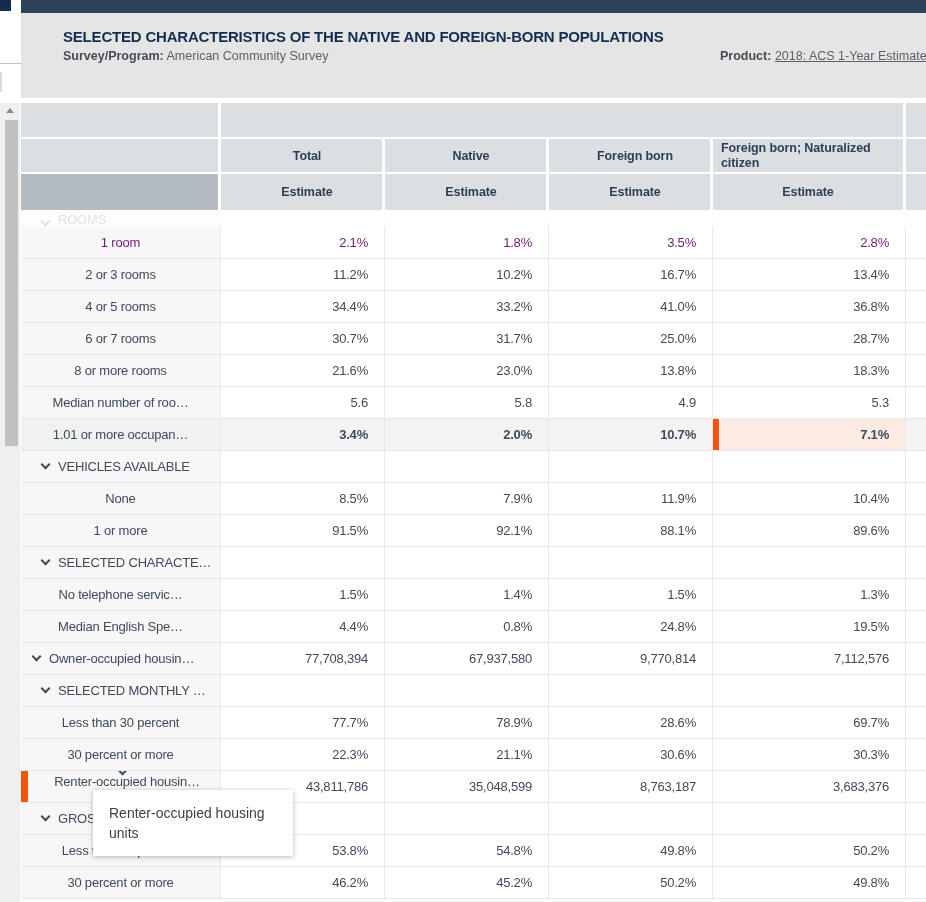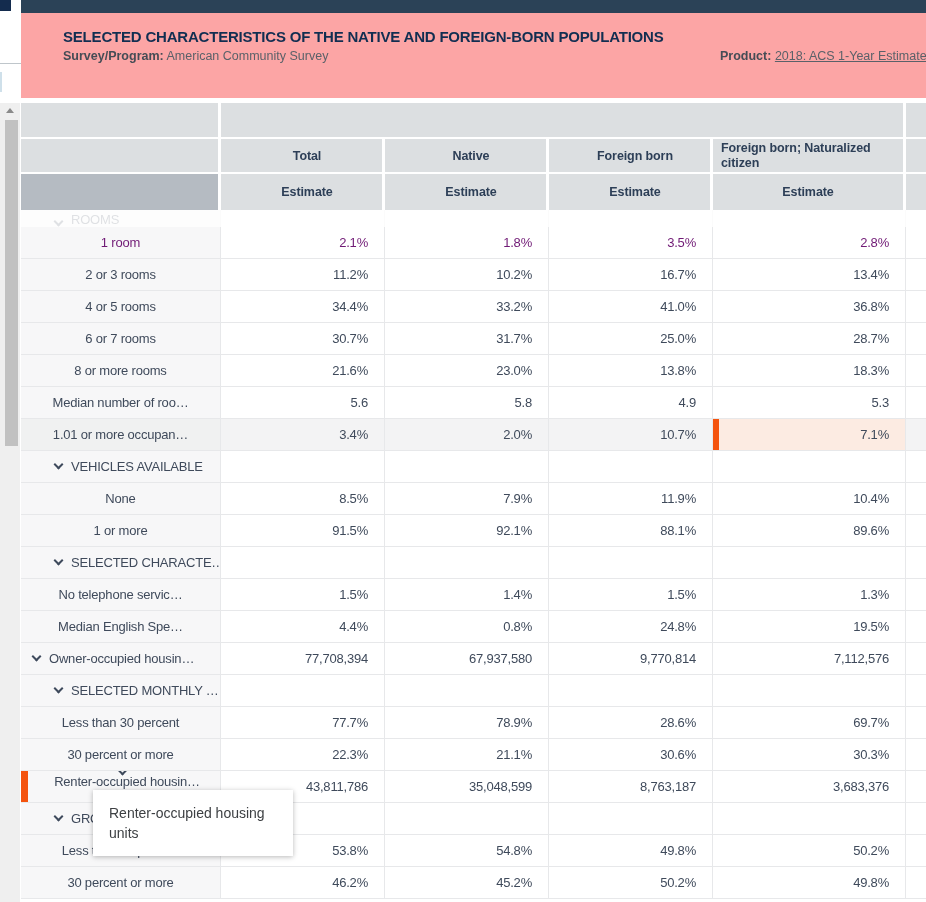--- a/index.html
+++ b/index.html
@@ -9,21 +9,21 @@
 
   
   .topbar { position:absolute; left:21px; top:0; width:905px; height:13px; background:#2b4257; }
   .corner-sq { position:absolute; left:0; top:0; width:11px; height:11px; background:#142c4e; }
 
   
   .left-divider { position:absolute; left:0; top:63px; width:21px; height:1px; background:#bfc6cb; }
   .blue-sliver { position:absolute; left:0; top:72px; width:2px; height:20px; background:#cfe0ea; }
 
   
-  .pagehead { position:absolute; left:21px; top:13px; width:905px; height:85px; background:#fca5a5; overflow:hidden; }
+  .pagehead { position:absolute; left:21px; top:13px; width:905px; height:85px; background:#e5e5e5; overflow:hidden; }
   .pagehead .title { position:absolute; left:42px; top:15px; font-size:15px; font-weight:bold;
     color:#112e51; letter-spacing:-0.2px; }
   .meta { position:absolute; left:42px; font-size:12.5px; color:#5b6169; }
   .meta b { color:#454c55; }
   .meta.survey { top:36px; }
   .meta.tableid { top:53px;margin-top:30px; }
   .product { position:absolute; left:699px; top:36px; font-size:12.5px; color:#5b6169; white-space:nowrap; }
   .product b { color:#454c55; }
   .product a { color:#5b6169; text-decoration:underline; cursor:pointer; }
 
@@ -52,30 +52,30 @@
   .hc.partial { flex:1; }
 
   
   .tbody { position:absolute; left:21px; top:210px; width:905px; height:692px; background:#fff; }
   .trow { display:flex; height:32px; border-bottom:1px solid #e7e8ea; }
   .trow.ghost { height:17px; border-bottom:none; opacity:0.16; overflow:hidden; }
   .rh { width:200px; background:#f7f7f8; border-right:1px solid #e7e8ea; display:flex;
     align-items:center; font-size:13px; color:#3f4a5b; letter-spacing:-0.2px; cursor:pointer;
     overflow:hidden; white-space:nowrap; }
   .rh.center { justify-content:center; }
-  .rh.sect { padding-left:34px; }
+  .rh.sect { padding-left:21px; }
   .rh.grp { padding-left:12px; }
   .cell { width:164px; border-right:1px solid #e7e8ea; display:flex; align-items:center;
     justify-content:flex-end; padding-right:16px; font-size:13px; color:#3f4a5b; background:#fff;
     cursor:pointer; letter-spacing:-0.2px; }
   .cell.c4 { width:193px; }
   .cell.partial { flex:1; border-right:none; padding-right:0; }
   .trow.faded .rh, .trow.faded .cell { color:#701a75; }
   .trow.hover .rh { background:#f0f1f1; }
-  .trow.hover .cell { background:#f3f3f4; }
+  .trow.hover .cell { background:#f3f3f4;font-weight:bold; }
   .cell.selected { background:#fcebe2 !important; border-left:6px solid #f4530e; }
   .rh.orangebar { border-left:7px solid #f4530e; padding-left:6px;flex-direction:column; }
 
   .chev { display:inline-block; width:7px; height:7px; border-left:2px solid #3e4a5c;
     border-bottom:2px solid #3e4a5c; transform:rotate(-45deg); margin-right:9px; margin-top:-4px;
     flex:0 0 auto; }
   .ghost .chev { margin-top:6px; }
   .ghost .rh { align-items:flex-start; padding-top:2px; }
 
   

